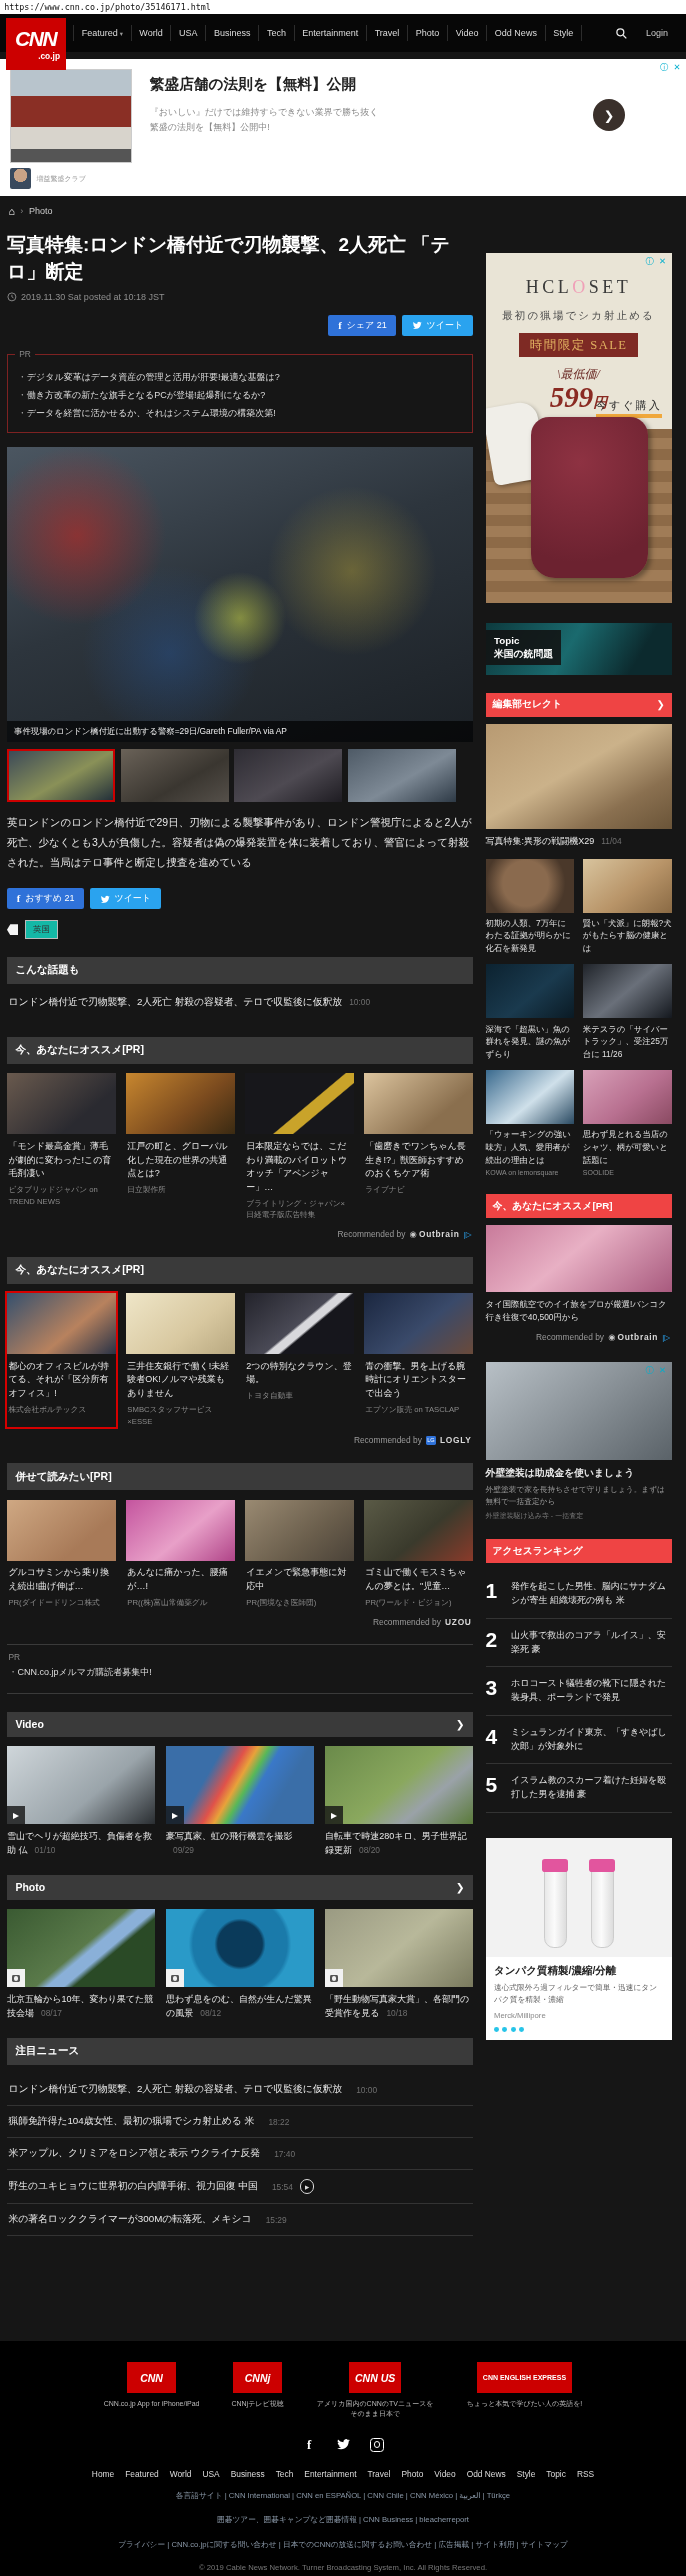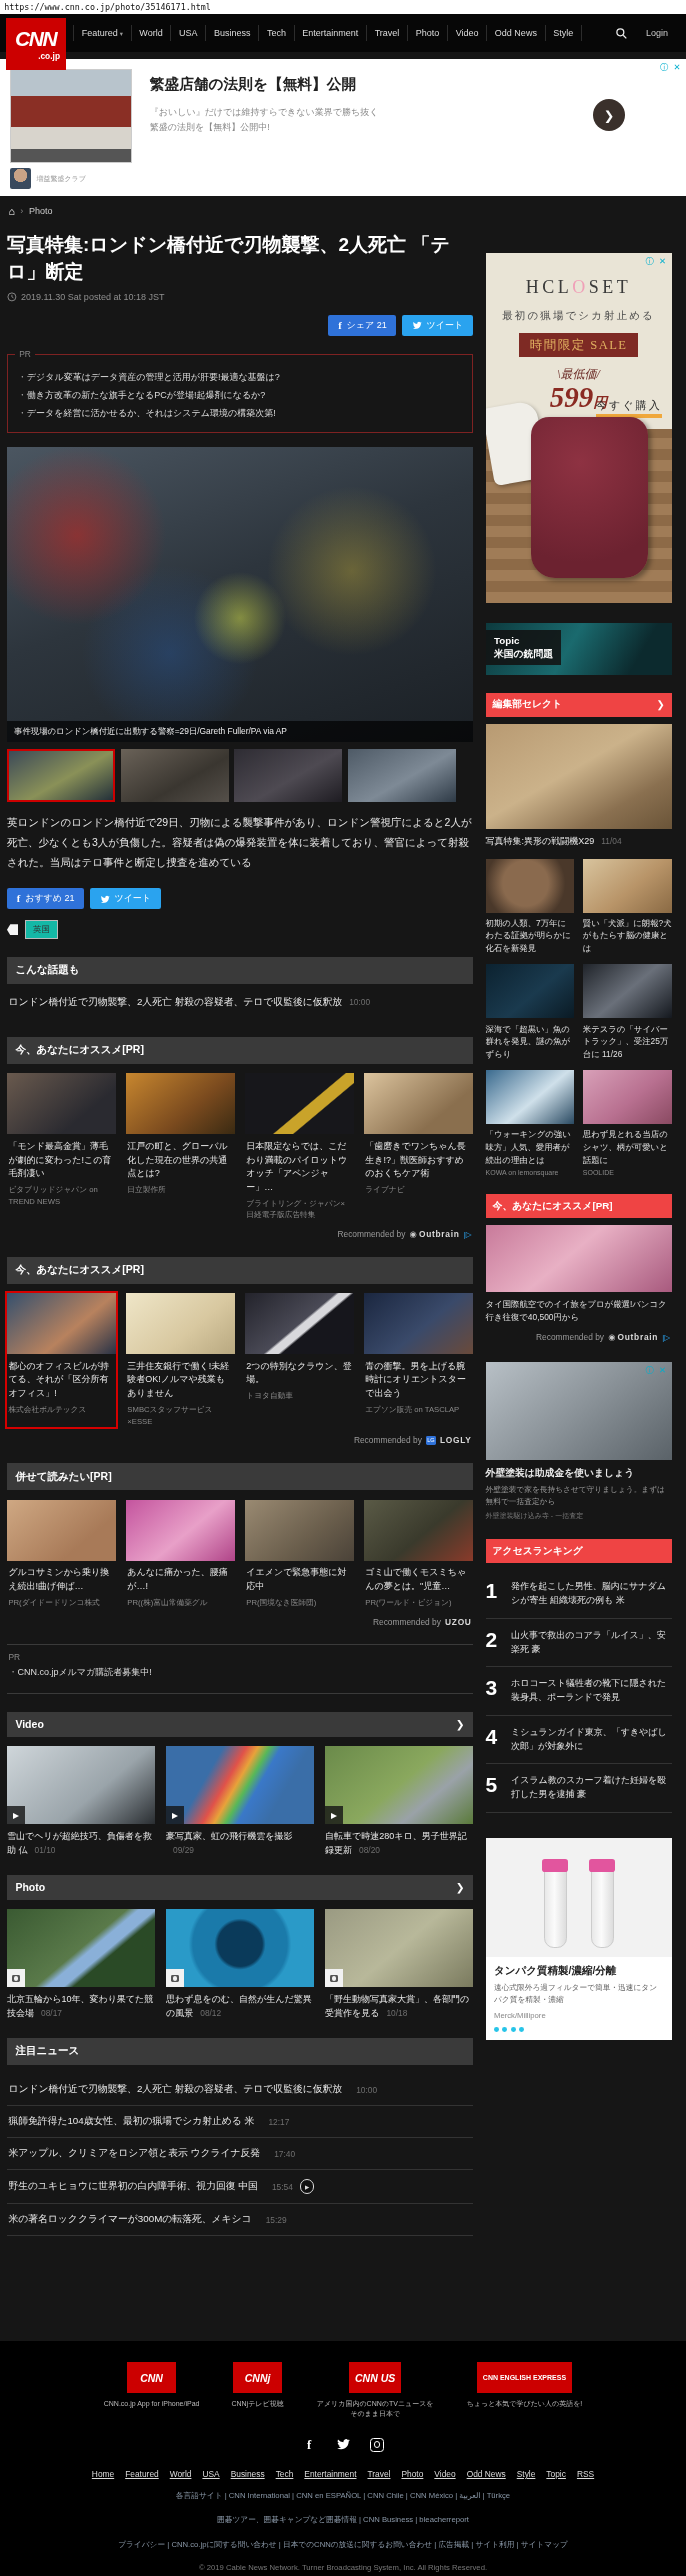--- a/index.html
+++ b/index.html
@@ -177,21 +177,21 @@
   .footer{background:#000;margin-top:105px;padding:21px 0 15.4px;}
   .f-apps{display:flex;justify-content:center;align-items:flex-start;gap:32px;}
   .f-app{text-align:center;max-width:119px;cursor:pointer;}
   .f-logo{background:#cc0000;color:#fff;font-weight:bold;display:inline-flex;align-items:center;justify-content:center;min-width:38px;height:31px;padding:0 5.6px;font-size:10.5px;font-style:italic;}
   .f-logo.wide{font-size:7px;line-height:1.3;font-style:normal;max-width:91px;white-space:normal;}
   .f-app .txt{color:#bbb;font-size:7px;margin-top:5.6px;line-height:1.5;}
   .f-social{display:flex;justify-content:center;gap:17px;margin:18px 0 14px;}
   .f-social .ic{color:#fff;font-size:12.6px;cursor:pointer;width:17px;text-align:center;}
   .ig-box{width:12.6px;height:12.6px;border:1.4px solid #fff;border-radius:3.5px;position:relative;display:inline-block;}
   .ig-box::after{content:"";position:absolute;left:2.8px;top:2.8px;width:4.2px;height:4.2px;border:1.4px solid #fff;border-radius:50%;}
-  .f-nav{display:flex;justify-content:center;flex-wrap:wrap;gap:4.2px 11px;color:#ddd;font-size:8.4px;text-decoration:underline;}
+  .f-nav{display:flex;justify-content:center;flex-wrap:wrap;gap:4.2px 11px;color:#ddd;font-size:8.4px;}
   .f-nav span{cursor:pointer;}
   .f-links{color:#8a98a8;font-size:7.7px;text-align:center;margin-top:9.8px;line-height:1.9;}
   .f-copy{color:#777;font-size:7.7px;text-align:center;margin-top:11px;}
 </style>
 </head>
 <body>
 
 <div class="page">
 
   <div class="urlbar">https://www.cnn.co.jp/photo/35146171.html</div>
@@ -470,21 +470,21 @@
       <div class="sec-h">
           <span>注目ニュース</span>
         </div>
       <div class="newslist">
         <div class="row">
             <span>ロンドン橋付近で刃物襲撃、2人死亡 射殺の容疑者、テロで収監後に仮釈放</span>
             <span class="time">10:00</span>
           </div>
         <div class="row">
             <span>猟師免許得た104歳女性、最初の猟場でシカ射止める 米</span>
-            <span class="time">12:17</span>
+            <span class="time">18:22</span>
           </div>
         <div class="row">
             <span>米アップル、クリミアをロシア領と表示 ウクライナ反発</span>
             <span class="time">17:40</span>
           </div>
         <div class="row">
             <span>野生のユキヒョウに世界初の白内障手術、視力回復 中国</span>
             <span class="time">15:54</span>
             <span class="mini-play">▶</span>
           </div>

